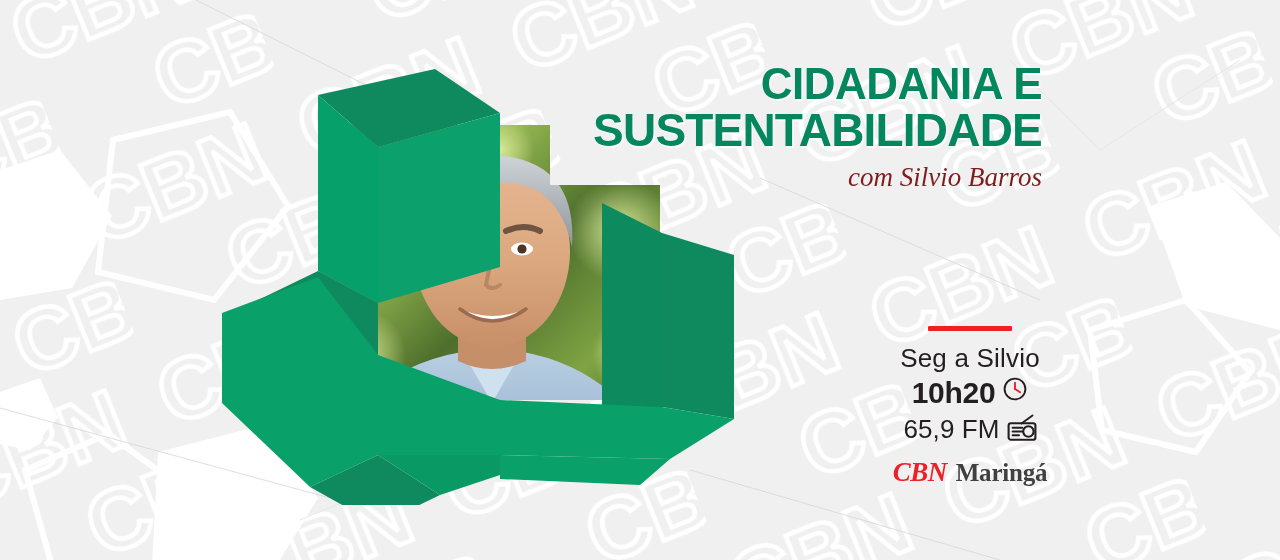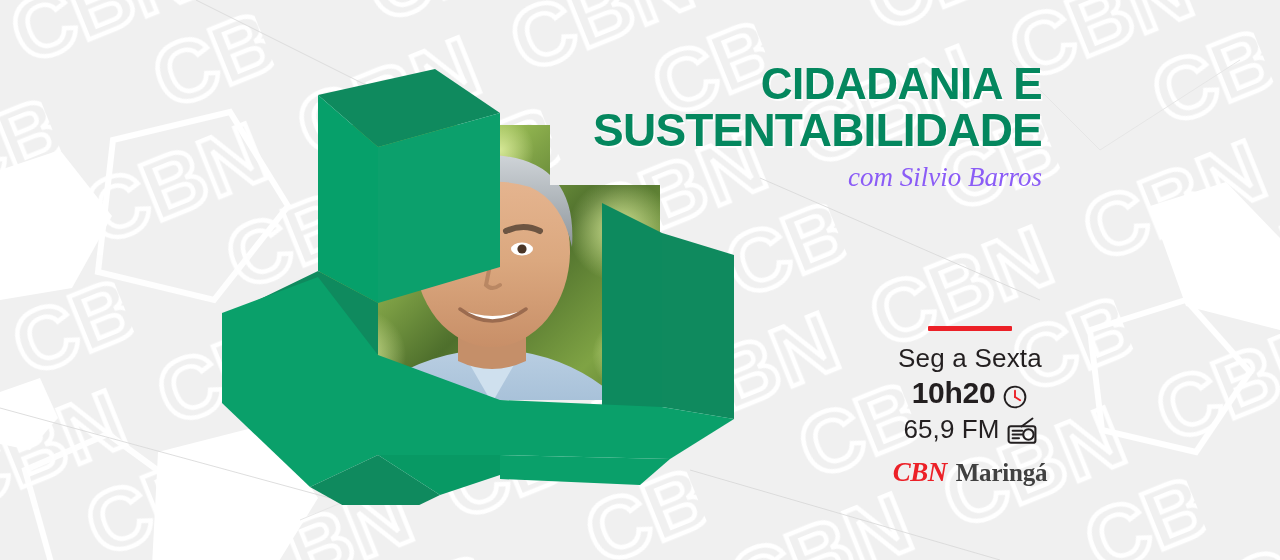--- a/index.html
+++ b/index.html
@@ -57,21 +57,21 @@
     letter-spacing: -0.5px;
     text-shadow: 1.5px 1.5px 0 rgba(255,255,255,0.85);
     white-space: nowrap;
   }
   .title-line.l2 { font-size: 46px; letter-spacing: -0.8px; }
   .title-host {
     margin-top: 8px;
     font-family: "Liberation Serif", serif;
     font-style: italic;
     font-size: 27px;
-    color: #8b5cf6;
+    color: #7f1d1d;
     white-space: nowrap;
   }
 
   
   .schedule {
     position: absolute;
     left: 880px;
     top: 326px;
     width: 180px;
     text-align: center;
@@ -86,21 +86,21 @@
   }
   .sched-days {
     font-family: "Liberation Sans", sans-serif;
     font-size: 26px;
     letter-spacing: 0.2px;
     line-height: 1.05;
     color: #231f20;
   }
   .sched-row {
     display: flex;
-    align-items: flex-end;
+    align-items: flex-start;
     justify-content: center;
     gap: 7px;
     margin-top: 4px;
   }
   .sched-time {
     font-family: "Liberation Sans", sans-serif;
     font-weight: bold;
     font-size: 30px;
     letter-spacing: -0.3px;
     color: #231f20;
@@ -267,21 +267,21 @@
   <div class="title-block">
     <div class="title-line l1">CIDADANIA E</div>
     <div class="title-line l2">SUSTENTABILIDADE</div>
     <div class="title-host">com Silvio Barros</div>
   </div>
 
   <div class="schedule">
 
     <div class="sched-rule"></div>
 
-    <div class="sched-days">Seg a Sexta</div>
+    <div class="sched-days">Seg a Silvio</div>
 
     <div class="sched-row">
       <span class="sched-time">10h20</span>
       <svg class="icon-svg" width="26" height="26" viewBox="0 0 26 26" aria-hidden="true">
         <circle cx="13" cy="13" r="10.4" fill="none" stroke="#231f20" stroke-width="1.9"></circle>
         <line x1="13" y1="13" x2="13" y2="6.6" stroke="#ec2027" stroke-width="1.9" stroke-linecap="round"></line>
         <line x1="13" y1="13" x2="18.1" y2="16.3" stroke="#ec2027" stroke-width="1.9" stroke-linecap="round"></line>
       </svg>
     </div>
 

